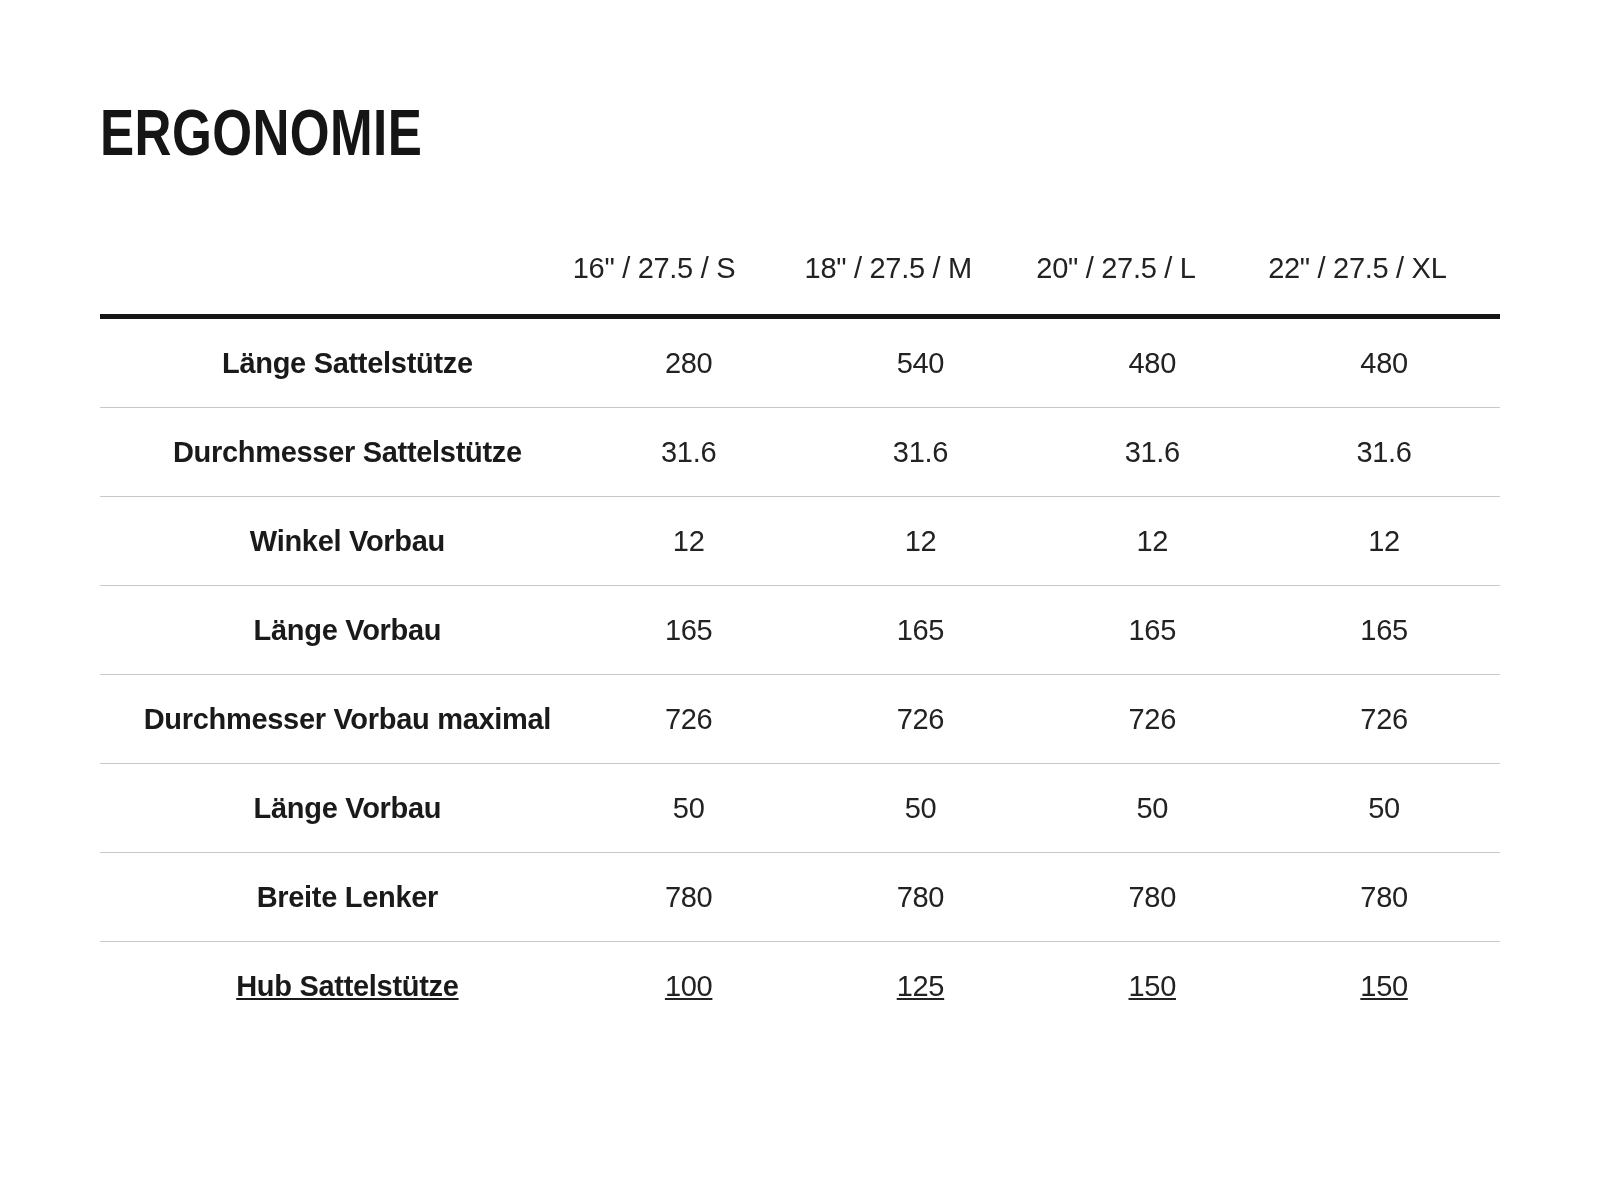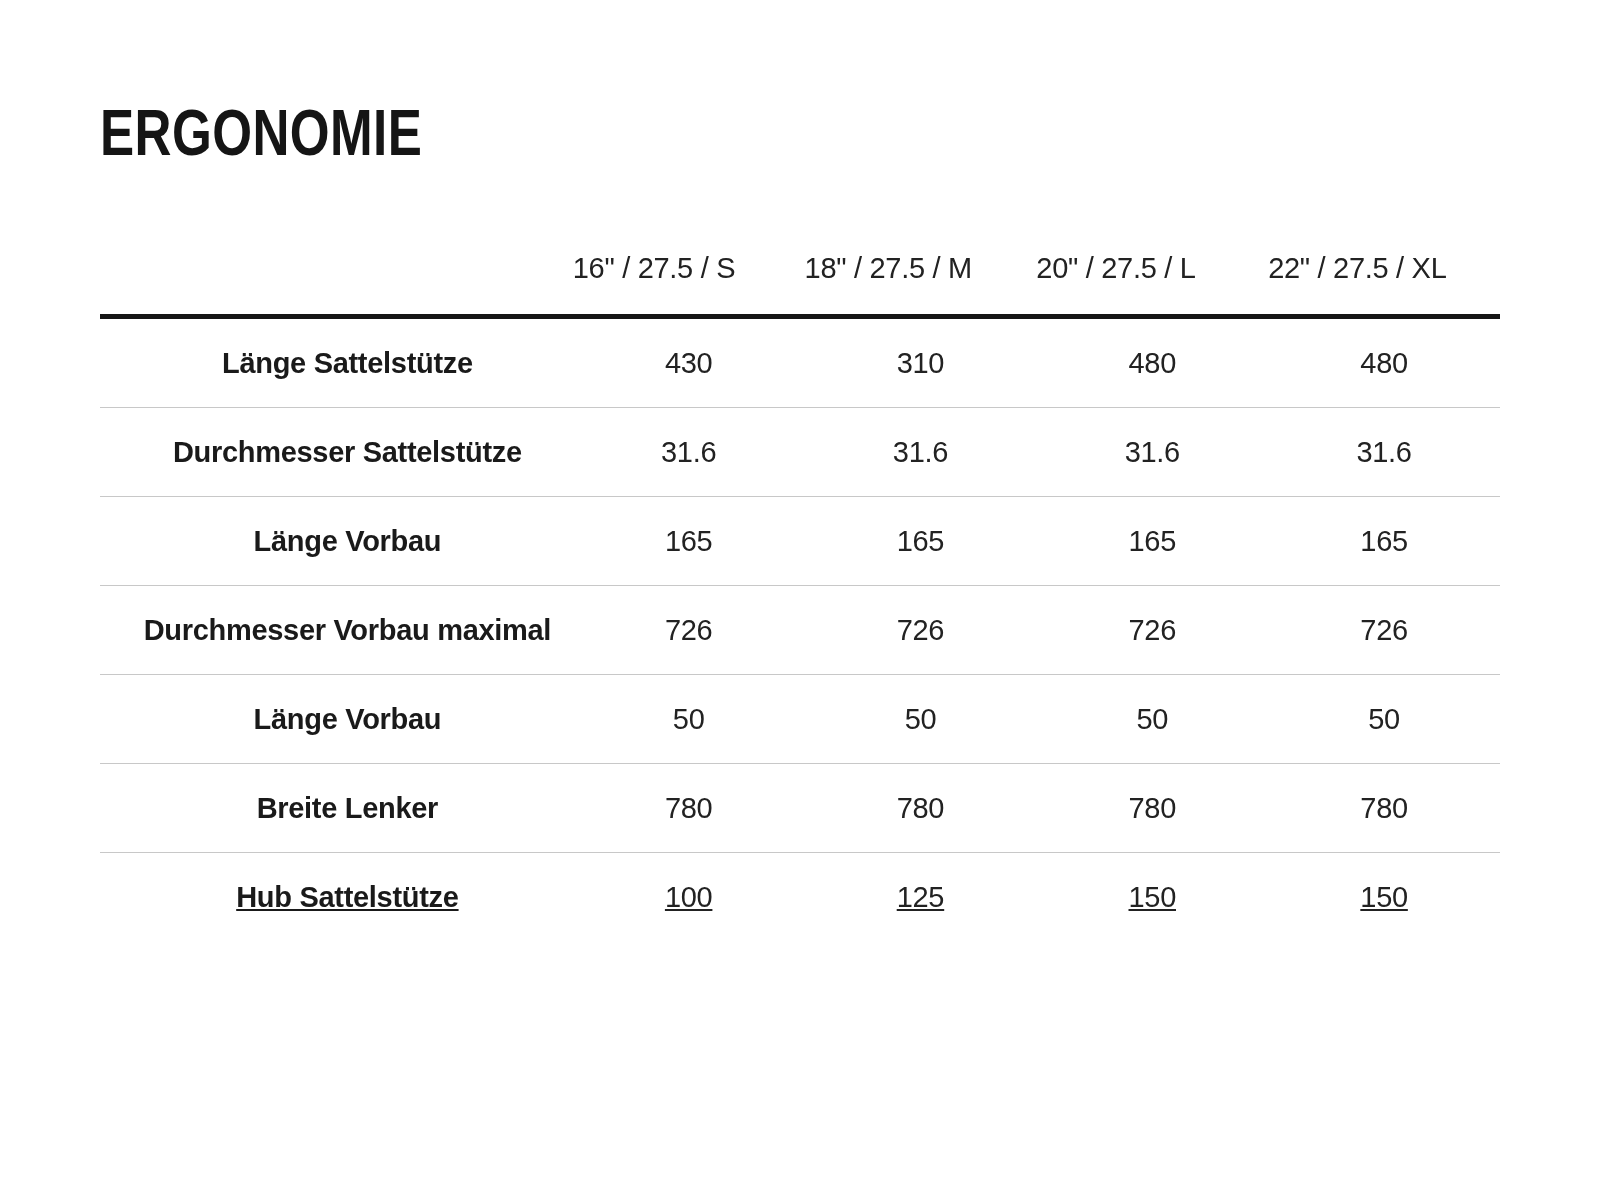--- a/index.html
+++ b/index.html
@@ -92,34 +92,41 @@
         <th></th>
         <th>16" / 27.5 / S</th>
         <th>18" / 27.5 / M</th>
         <th>20" / 27.5 / L</th>
         <th>22" / 27.5 / XL</th>
       </tr>
     </thead>
     <tbody id="spec-tbody">
     <tr>
       <th class="row-label">Länge Sattelstütze</th>
-      <td class="cell-value">430</td>
-      <td class="cell-value">310</td>
+      <td class="cell-value">280</td>
+      <td class="cell-value">540</td>
       <td class="cell-value">480</td>
       <td class="cell-value">480</td>
     </tr>
 
     <tr>
       <th class="row-label">Durchmesser Sattelstütze</th>
       <td class="cell-value">31.6</td>
       <td class="cell-value">31.6</td>
       <td class="cell-value">31.6</td>
       <td class="cell-value">31.6</td>
     </tr>
 
+    <tr>
+      <th class="row-label">Winkel Vorbau</th>
+      <td class="cell-value">12</td>
+      <td class="cell-value">12</td>
+      <td class="cell-value">12</td>
+      <td class="cell-value">12</td>
+    </tr>
 
     <tr>
       <th class="row-label">Länge Vorbau</th>
       <td class="cell-value">165</td>
       <td class="cell-value">165</td>
       <td class="cell-value">165</td>
       <td class="cell-value">165</td>
     </tr>
 
     <tr>

